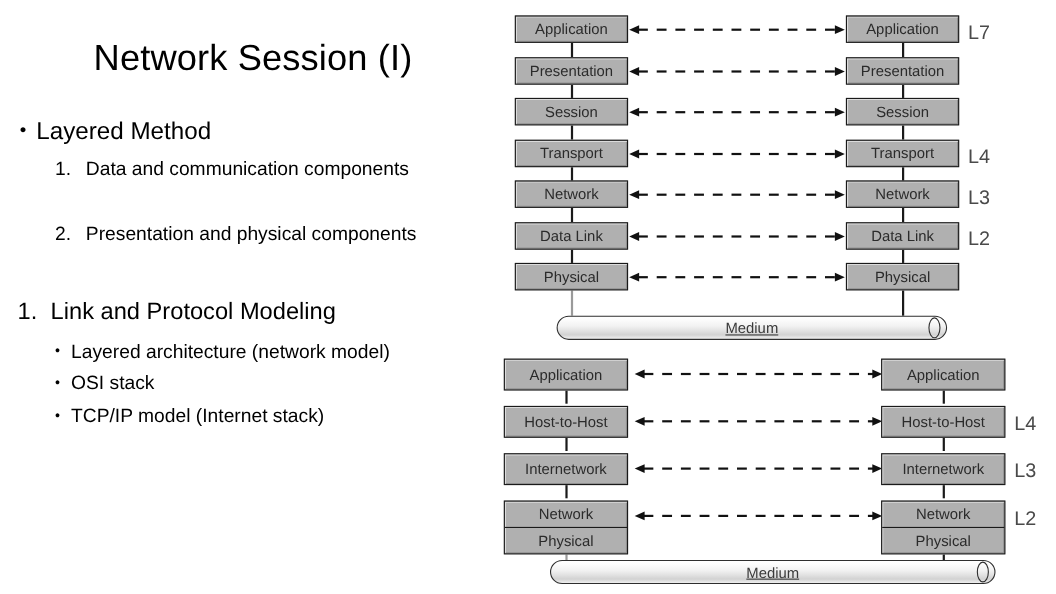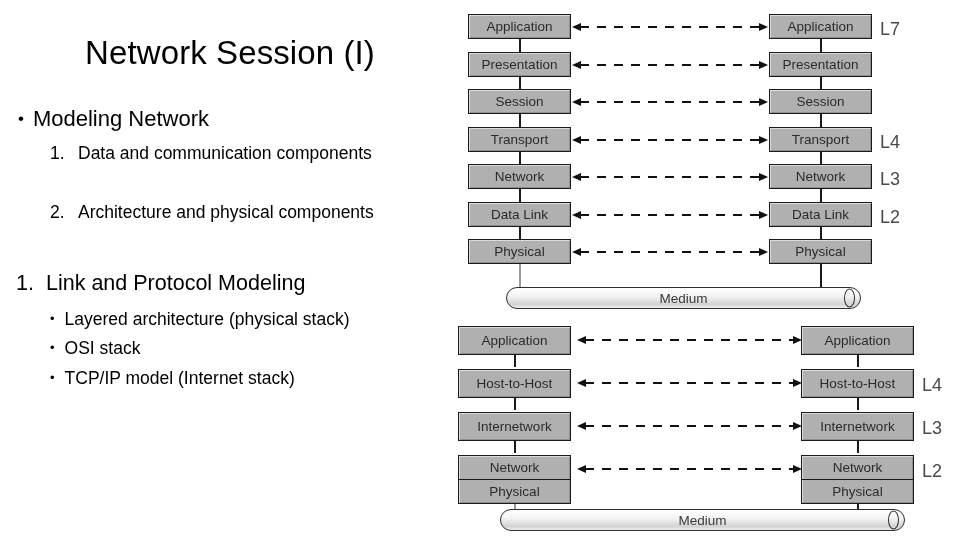--- a/index.html
+++ b/index.html
@@ -145,55 +145,56 @@
     border-radius: 11px;
     background: linear-gradient(to bottom,
         #ffffff 0%, #fcfcfc 14%, #f2f2f2 42%,
         #e3e3e3 62%, #d2d2d2 82%, #efefef 100%);
     display: flex;
     align-items: center;
     justify-content: center;
     color: #3a3a3a;
     font-size: 13.5px;
     white-space: nowrap;
+    text-decoration: underline;
   }
   .medium-cap {
     position: absolute;
     right: 5px;
     top: 50%;
     transform: translateY(-50%);
     width: 9px;
     height: 17px;
     border: 1.4px solid #2e2e2e;
     border-radius: 50%;
     background: transparent;
   }
 </style>
 </head>
 <body>
 
 <div id="slide-title">Network Session (I)</div>
 
 <div id="bullet-modeling-method">
-  <span class="bul">•</span><span>Modeling Network</span>
+  <span class="bul">•</span><span>Layered Method</span>
 </div>
 
 <div class="num-item" id="num-item-1">
   <span class="num">1.</span><span>Data and communication components</span>
 </div>
 <div class="num-item" id="num-item-2">
-  <span class="num">2.</span><span>Architecture and physical components</span>
+  <span class="num">2.</span><span>Presentation and physical components</span>
 </div>
 
 <div id="section-heading-1">
   <span class="num">1.</span><span>Link and Protocol Modeling</span>
 </div>
 
 <div class="sub-bullet" id="sub-bullet-0">
-  <span class="bul">•</span><span>Layered architecture (physical stack)</span>
+  <span class="bul">•</span><span>Layered architecture (network model)</span>
 </div>
 <div class="sub-bullet" id="sub-bullet-1">
   <span class="bul">•</span><span>OSI stack</span>
 </div>
 <div class="sub-bullet" id="sub-bullet-2">
   <span class="bul">•</span><span>TCP/IP model (Internet stack)</span>
 </div>
 
 <div class="diagram" id="diagram-osi" style="left:0;top:0;width:960px;height:315px;">
 

